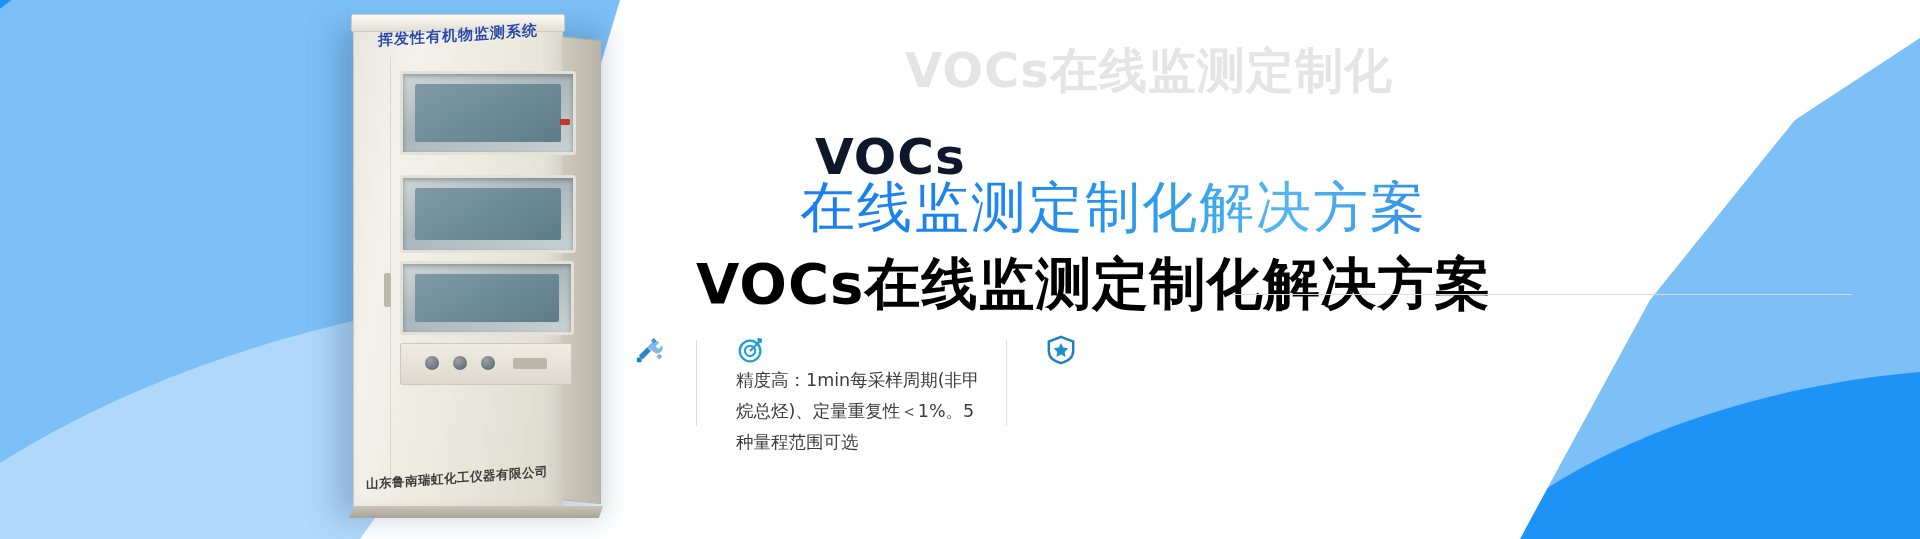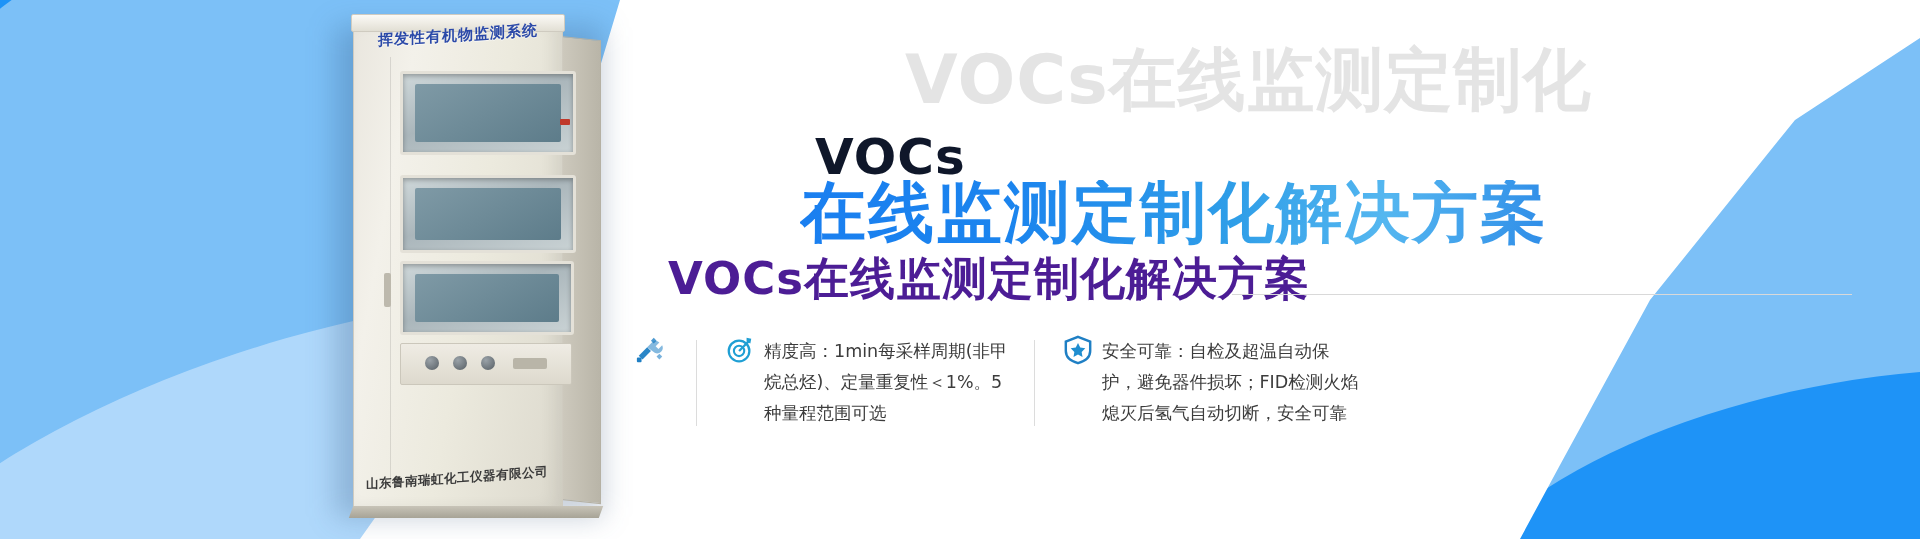--- a/index.html
+++ b/index.html
@@ -30,46 +30,46 @@
     clip-path:polygon(560px 200px, 640px 0px, 626px 0px, 430px 539px, 352px 539px);
     opacity:0;
   }
 
   
   .wm{
     position:absolute;white-space:nowrap;color:#e4e4e4;
     font-weight:bold;letter-spacing:1px;user-select:none;
     font-family:"DejaVu Sans","Liberation Sans",sans-serif;
   }
-  .wm-top{left:905px;top:46px;font-size:68px;line-height:1;}
-  .wm-bottom{left:668px;top:256px;font-size:45px;line-height:1;color:#4c1d95;}
+  .wm-top{left:905px;top:46px;font-size:48px;line-height:1;}
+  .wm-bottom{left:696px;top:256px;font-size:56px;line-height:1;color:#000000;}
 
   
   .headline{position:absolute;left:820px;top:132px;}
   .headline .h-en{
     position:absolute;left:-5px;top:0;
     font-size:50px;font-weight:bold;color:#0f172a;letter-spacing:1px;line-height:1;
     font-family:"DejaVu Sans","Liberation Sans",sans-serif;
   }
   .headline .h-cn{
     position:absolute;left:-20px;top:48px;
-    font-size:66px;font-weight:bold;line-height:1;letter-spacing:2px;white-space:nowrap;
+    font-size:55px;font-weight:normal;line-height:1;letter-spacing:2px;white-space:nowrap;
     background:linear-gradient(95deg,#1a7ff0 0%,#1b84ee 28%,#2f9ee8 58%,#55b7f0 78%,#2f8de8 100%);
     -webkit-background-clip:text;background-clip:text;color:transparent;
     -webkit-text-fill-color:transparent;
     font-family:"DejaVu Sans","Liberation Sans",sans-serif;
   }
 
   
   .divider{position:absolute;left:1232px;top:294px;width:620px;height:1px;background:#d9d9d9;}
 
   
   .features{position:absolute;left:635px;top:336px;display:flex;align-items:flex-start;}
   .feature{position:relative;display:flex;align-items:flex-start;padding:0 22px 0 0;}
-  .feature + .feature{padding-left:29px;}
+  .feature + .feature{padding-left:40px;flex-direction:column;}
   .feature + .feature::before{
     content:"";position:absolute;left:0;top:4px;width:1px;height:86px;background:#dcdcdc;
   }
   .f-icon{flex:0 0 auto;width:30px;height:30px;margin-right:9px;margin-top:-1px;}
   .f-text{
     font-size:17.5px;line-height:31px;color:#3c3c3c;
     width:252px;
     font-family:"DejaVu Sans","Liberation Sans",sans-serif;
   }
   .feature:nth-child(2) .f-text{width:248px;}
@@ -192,21 +192,20 @@
       <span class="f-text">精度高：1min每采样周期(非甲烷总烃)、定量重复性＜1%。5种量程范围可选</span>
     </div>
 
     <div class="feature">
       <span class="f-icon">
         <svg width="30" height="30" viewBox="0 0 32 32">
           <path d="M16 2 L29 7 v10 c0 7-6 11-13 13 C9 28 3 24 3 17 V7 Z" fill="none" stroke="#1f7fc4" stroke-width="2.6"></path>
           <path d="M16 8.5 l2.4 4.9 5.4 .8 -3.9 3.8 .9 5.4 -4.8-2.5 -4.8 2.5 .9-5.4 -3.9-3.8 5.4-.8z" fill="#1f8ed0"></path>
         </svg>
       </span>
-      <span class="f-text">安全可靠：自检及超温自动保护，避免器件损坏；FID检测火焰熄灭后氢气自动切断，安全可靠</span>
     </div>
 
   </div>
 
   <div class="product">
     <div class="cab-shadow"></div>
     <div class="cab-side"></div>
     <div class="cab-body">
       <div class="cab-door-line"></div>
       <div class="handle"></div>

